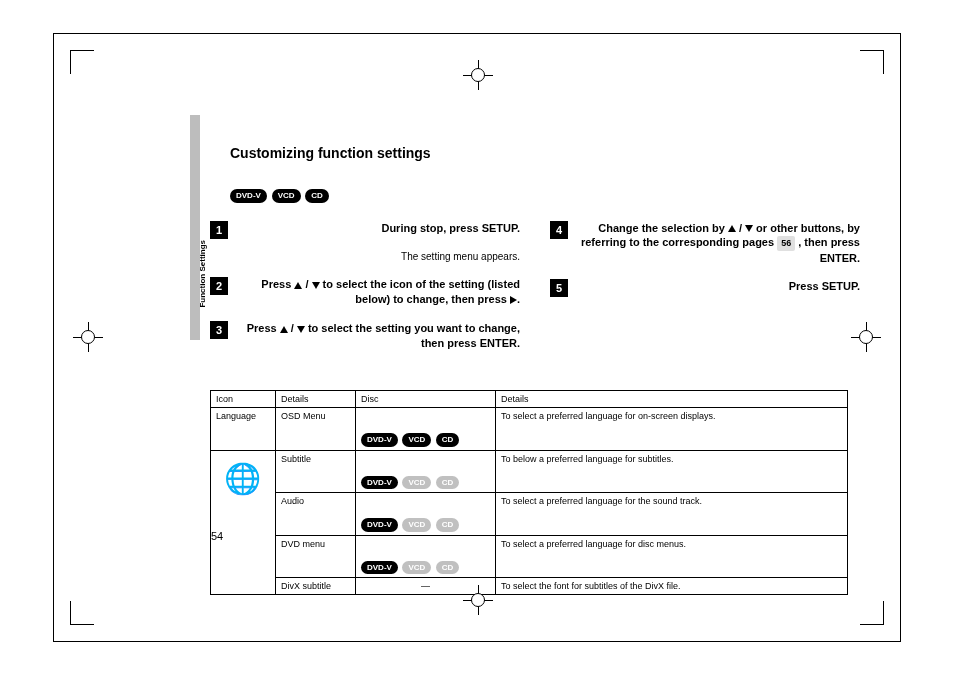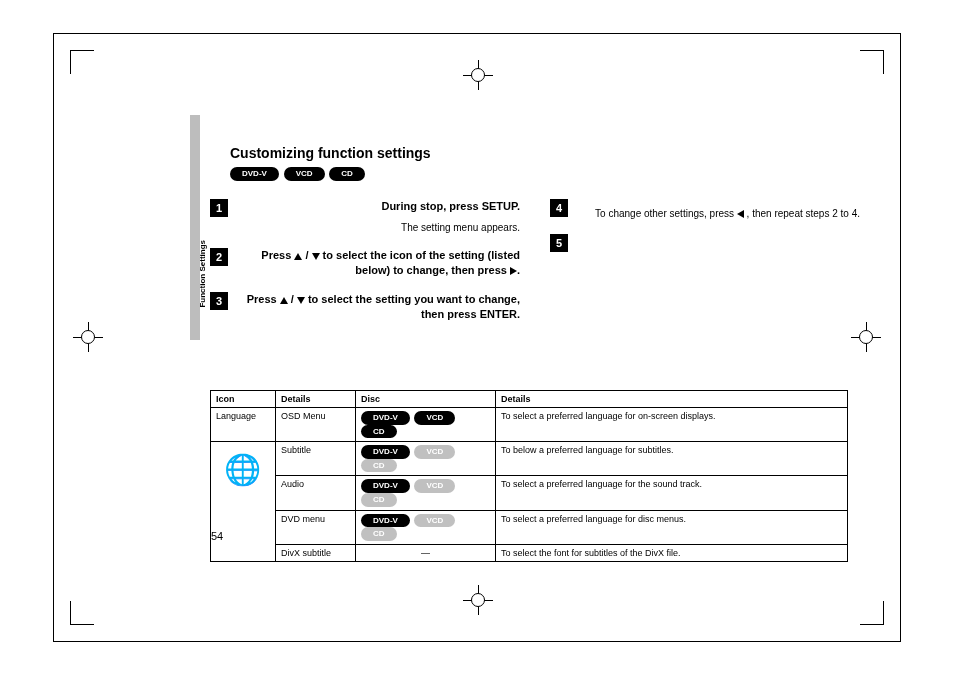--- a/index.html
+++ b/index.html
@@ -91,25 +91,26 @@
   }
   .badges {
     margin: 0 0 18px 20px;
   }
   .badge {
     display: inline-block;
     border-radius: 8px;
     font-size: 8px;
     font-weight: bold;
     color: #fff;
-    padding: 2px 12px;
+    padding: 2px 6px;
     margin-right: 2px;
     text-align: left;
     line-height: 1.2;
     vertical-align: middle;
+    margin-top: 22px;
   }
   .b-on { background: #000; }
   .b-off { background: #c0c0c0; }
   .columns {
     display: flex;
     gap: 30px;
   }
   .col { flex: 1; }
   .step {
     display: flex;
@@ -121,21 +122,21 @@
     height: 18px;
     background: #000;
     color: #fff;
     font-size: 11px;
     font-weight: bold;
     text-align: center;
     line-height: 18px;
   }
   .stepbody { flex: 1; font-size: 11px; text-align: right; }
   .step-title { font-weight: bold; line-height: 1.35; }
-  .step-sub { font-size: 10px; margin-top: 8px; line-height: 1.3; }
+  .step-sub { font-size: 10px; margin-top: 15px; line-height: 1.3; }
   .tri-up, .tri-down, .tri-left, .tri-right {
     display: inline-block;
     width: 0; height: 0;
     vertical-align: middle;
   }
   .tri-up { border-left: 4px solid transparent; border-right: 4px solid transparent; border-bottom: 7px solid #000; }
   .tri-down { border-left: 4px solid transparent; border-right: 4px solid transparent; border-top: 7px solid #000; }
   .tri-left { border-top: 4px solid transparent; border-bottom: 4px solid transparent; border-right: 7px solid #000; }
   .tri-right { border-top: 4px solid transparent; border-bottom: 4px solid transparent; border-left: 7px solid #000; }
   .pageref {
@@ -156,21 +157,21 @@
     border-collapse: collapse;
     width: 100%;
     font-size: 9px;
   }
   th, td {
     border: 1px solid #000;
     padding: 3px 5px;
     text-align: left;
     vertical-align: top;
   }
-  th { font-weight: bold; }
+  th { font-weight: normal; }
   .norb { border-right: none; }
   .pagenum {
     position: absolute;
     left: 211px;
     top: 530px;
     font-size: 11px;
     font-weight: normal;
   }
   .globe {
     font-size: 30px;
@@ -250,31 +251,34 @@
           </div>
         </div>
 
       </div>
 
       <div class="col">
 
         <div class="step">
           <div class="stepnum">4</div>
           <div class="stepbody">
-            <div class="step-sub">
-              <span>To change other settings, press </span>
-              <span class="tri-left"></span>
-              <span> , then repeat steps 2 to 4.</span>
+            <div class="step-title">
+              <span>Change the selection by </span>
+              <span class="tri-up"></span> / <span class="tri-down"></span>
+              <span> or other buttons, by referring to the corresponding pages </span>
+              <span class="pageref">56</span>
+              <span> , then press ENTER.</span>
             </div>
           </div>
         </div>
 
         <div class="step">
           <div class="stepnum">5</div>
           <div class="stepbody">
+            <div class="step-title">Press SETUP.</div>
           </div>
         </div>
 
       </div>
     </div>
   </div>
 
   <div class="tbl-wrap">
     <table>
       <tbody>

